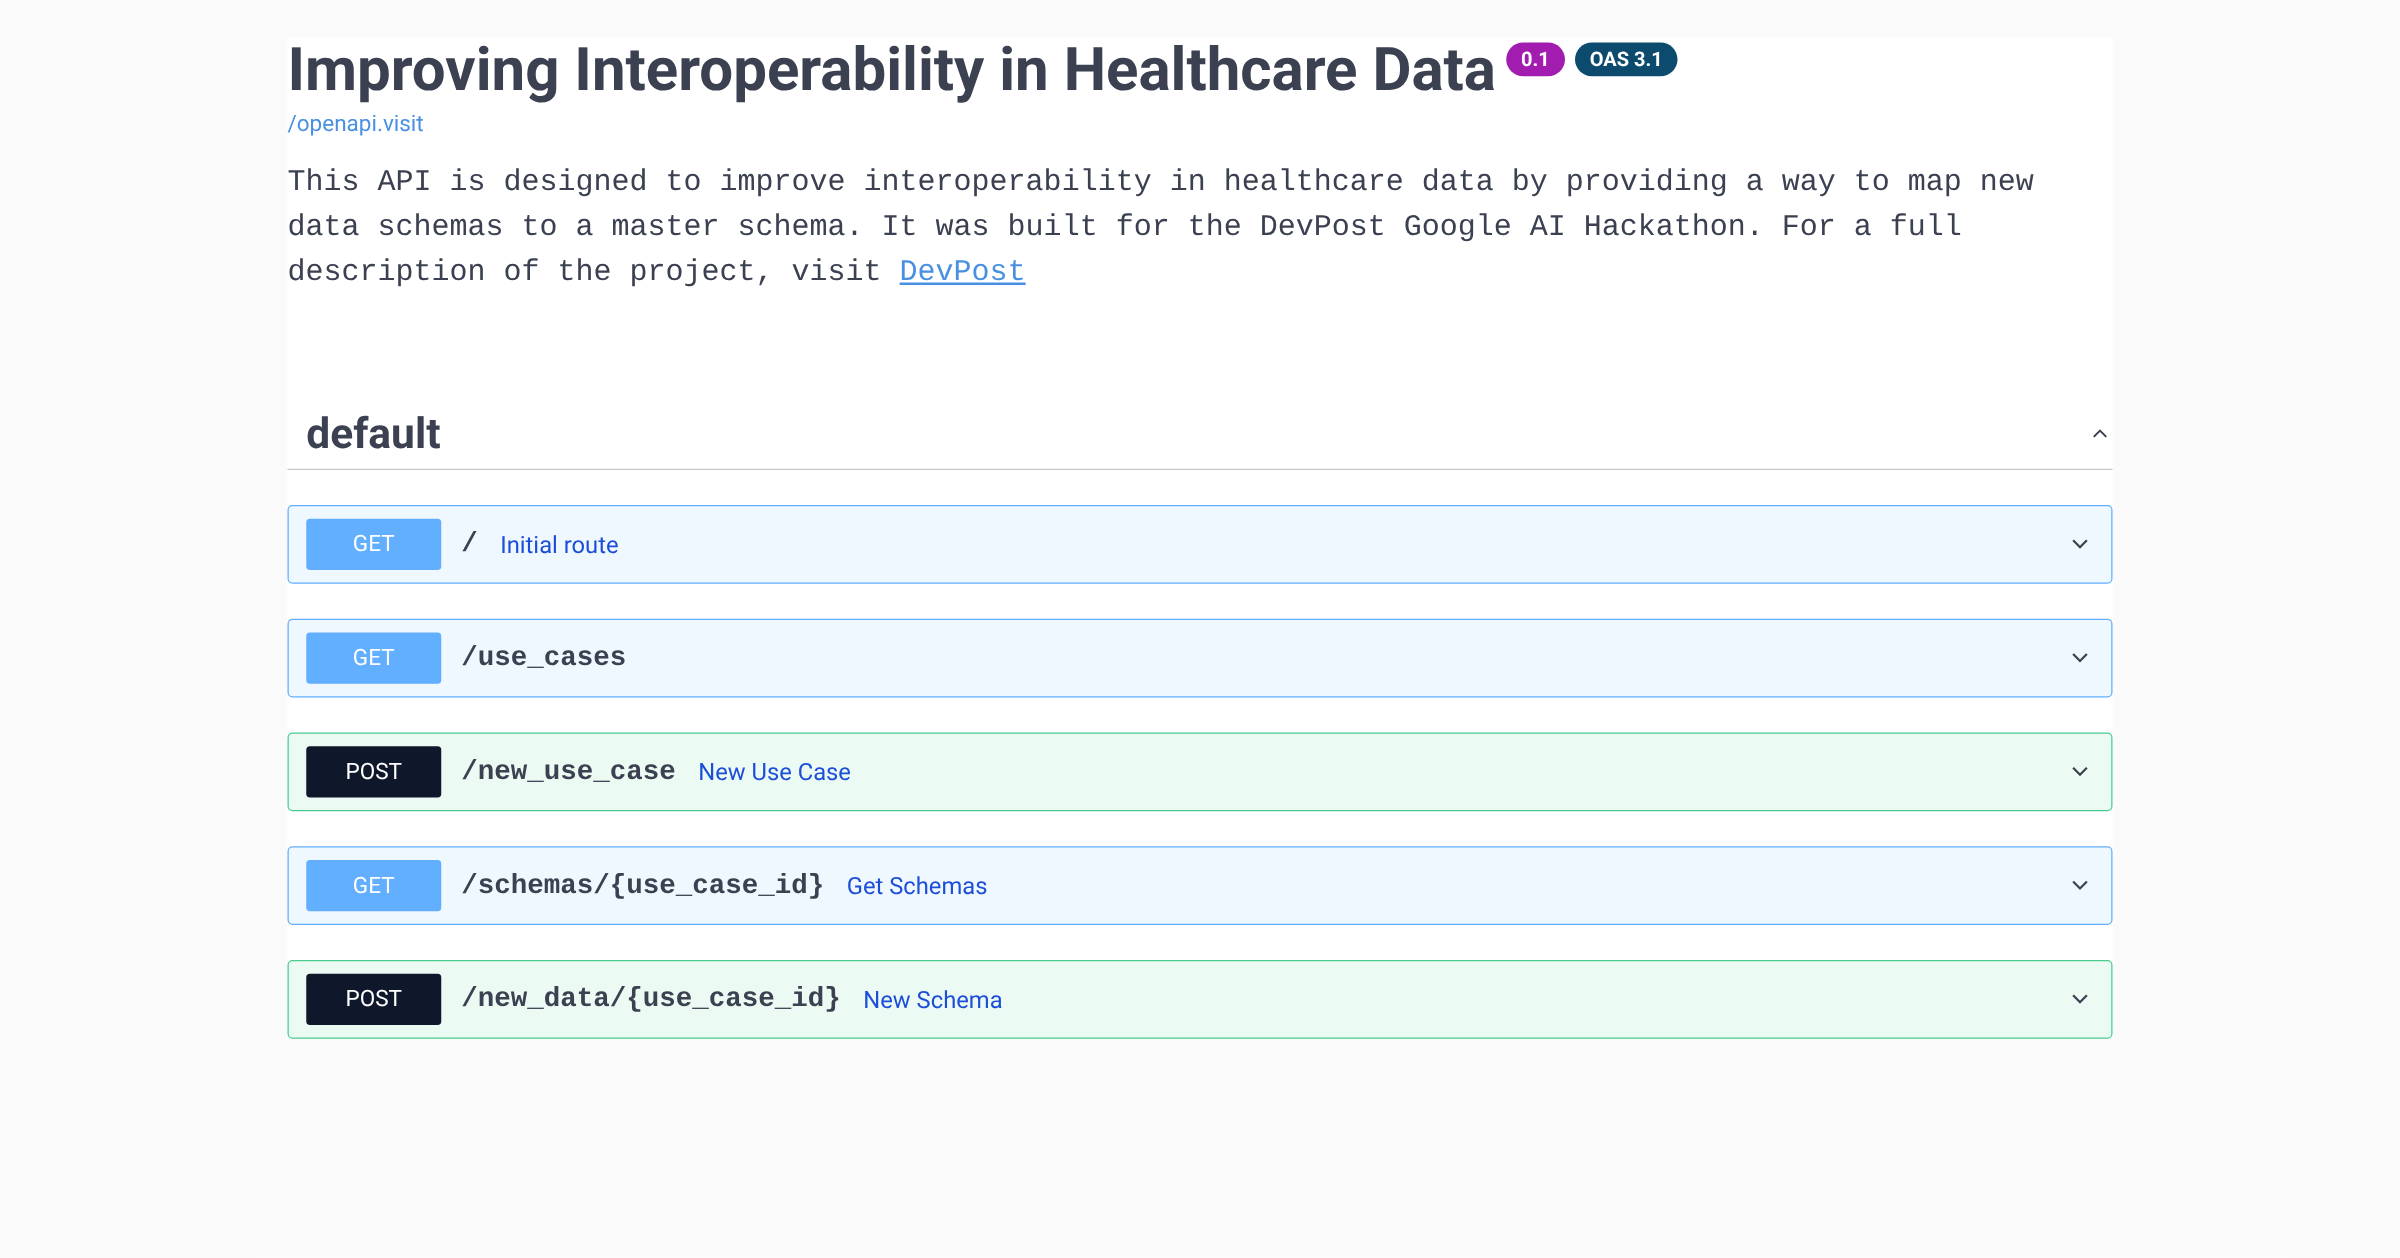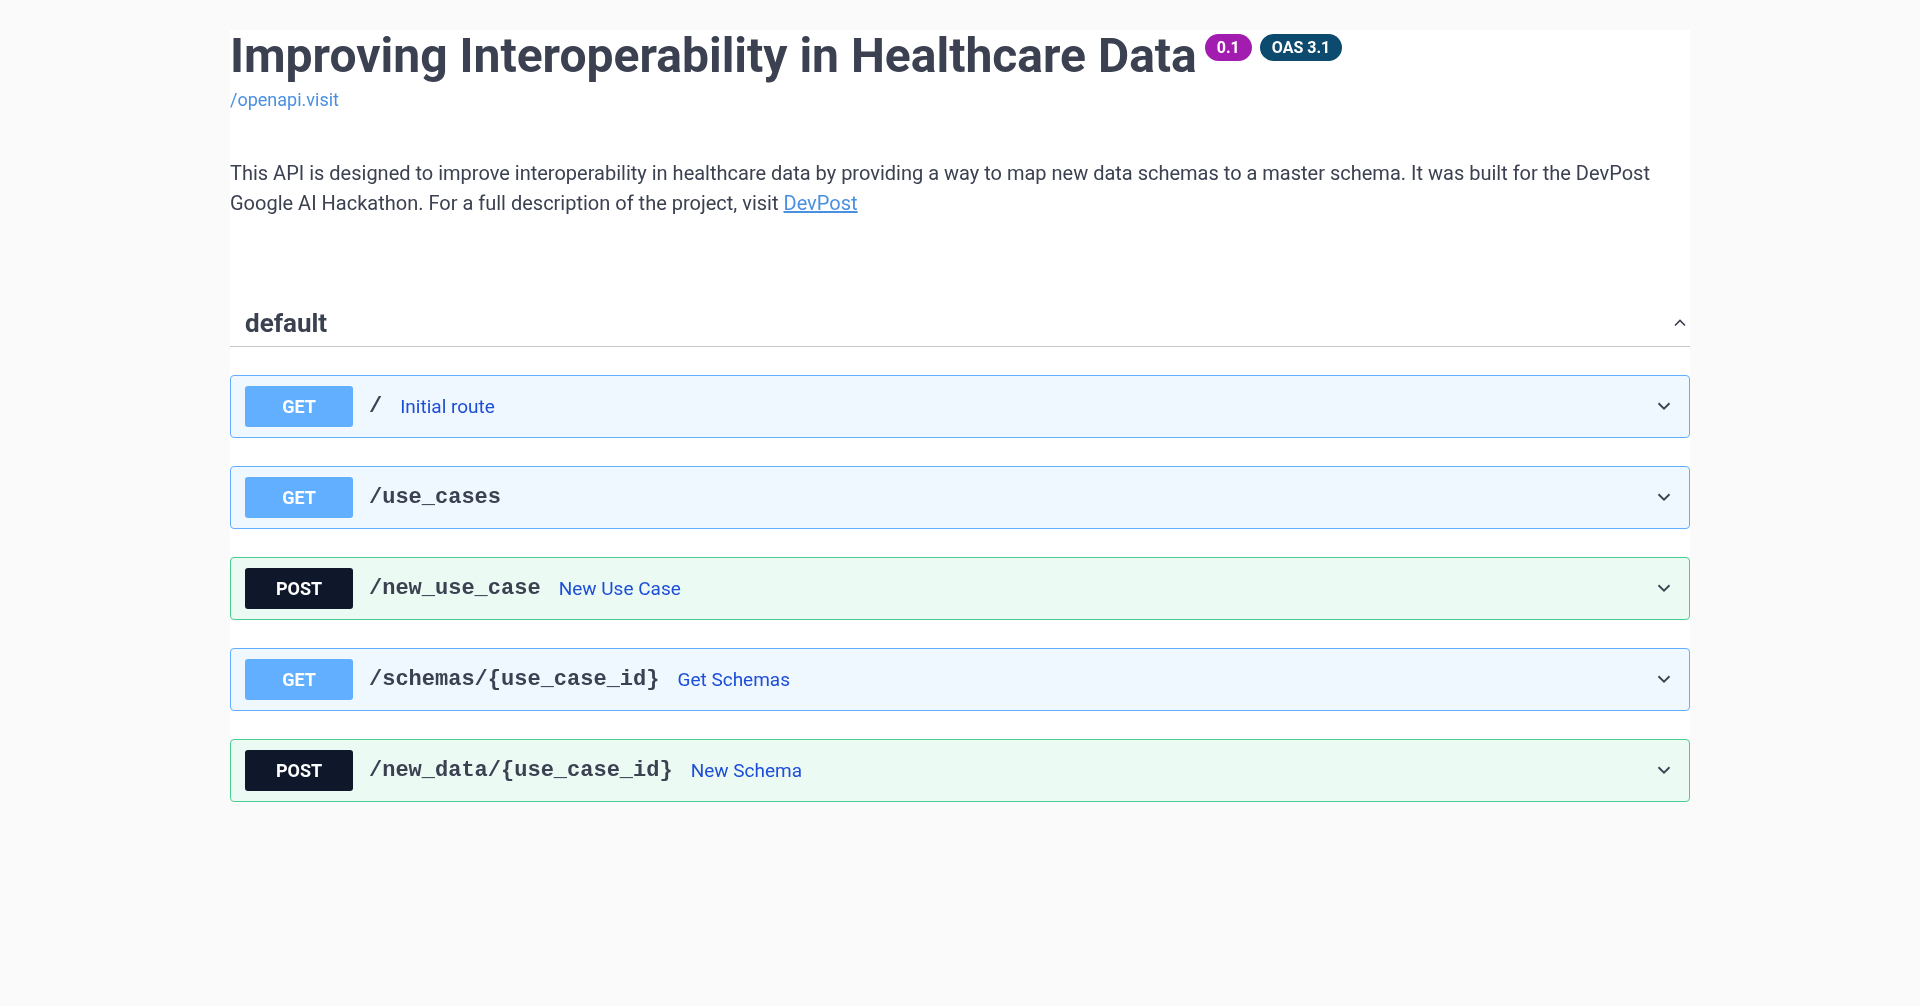--- a/index.html
+++ b/index.html
@@ -50,43 +50,44 @@
       background: #0c4a6e;
     }
     .spec-link {
       display: block;
       color: #4990e2;
       font-size: 18px;
       margin-top: 6px;
       cursor: pointer;
     }
     .description {
-      font-size: 20px;
-      color: #3b4151;
-      margin-top: 48px;
+      font-size: 24px;
+      color: #3b4151;
+      margin-top: 19px;
       line-height: 1.5;
+      font-family: Liberation Mono, monospace;
     }
     .description a {
       color: #4990e2;
       text-decoration: underline;
       cursor: pointer;
     }
     .tag-section {
       margin-top: 90px;
     }
     .tag-header {
       display: flex;
       align-items: center;
       justify-content: space-between;
       border-bottom: 1px solid rgba(59,65,81,0.3);
       padding-bottom: 8px;
       cursor: pointer;
     }
     .tag-name {
-      font-size: 26px;
+      font-size: 34px;
       font-weight: 700;
       color: #3b4151;
       padding-left: 15px;
     }
     .chevron {
       display: inline-block;
       width: 20px;
       height: 20px;
     }
     .chevron svg {
@@ -116,21 +117,21 @@
       background: rgba(73,204,144,0.1);
       border-color: #49cc90;
     }
     .method-badge {
       display: inline-block;
       width: 108px;
       text-align: center;
       padding: 10px 0;
       border-radius: 3px;
       font-size: 18px;
-      font-weight: 700;
+      font-weight: 400;
       color: #fff;
       margin-right: 16px;
       flex-shrink: 0;
     }
     .method-get {
       background: #61affe;
     }
     .method-post {
       background: #0f172a;
     }

